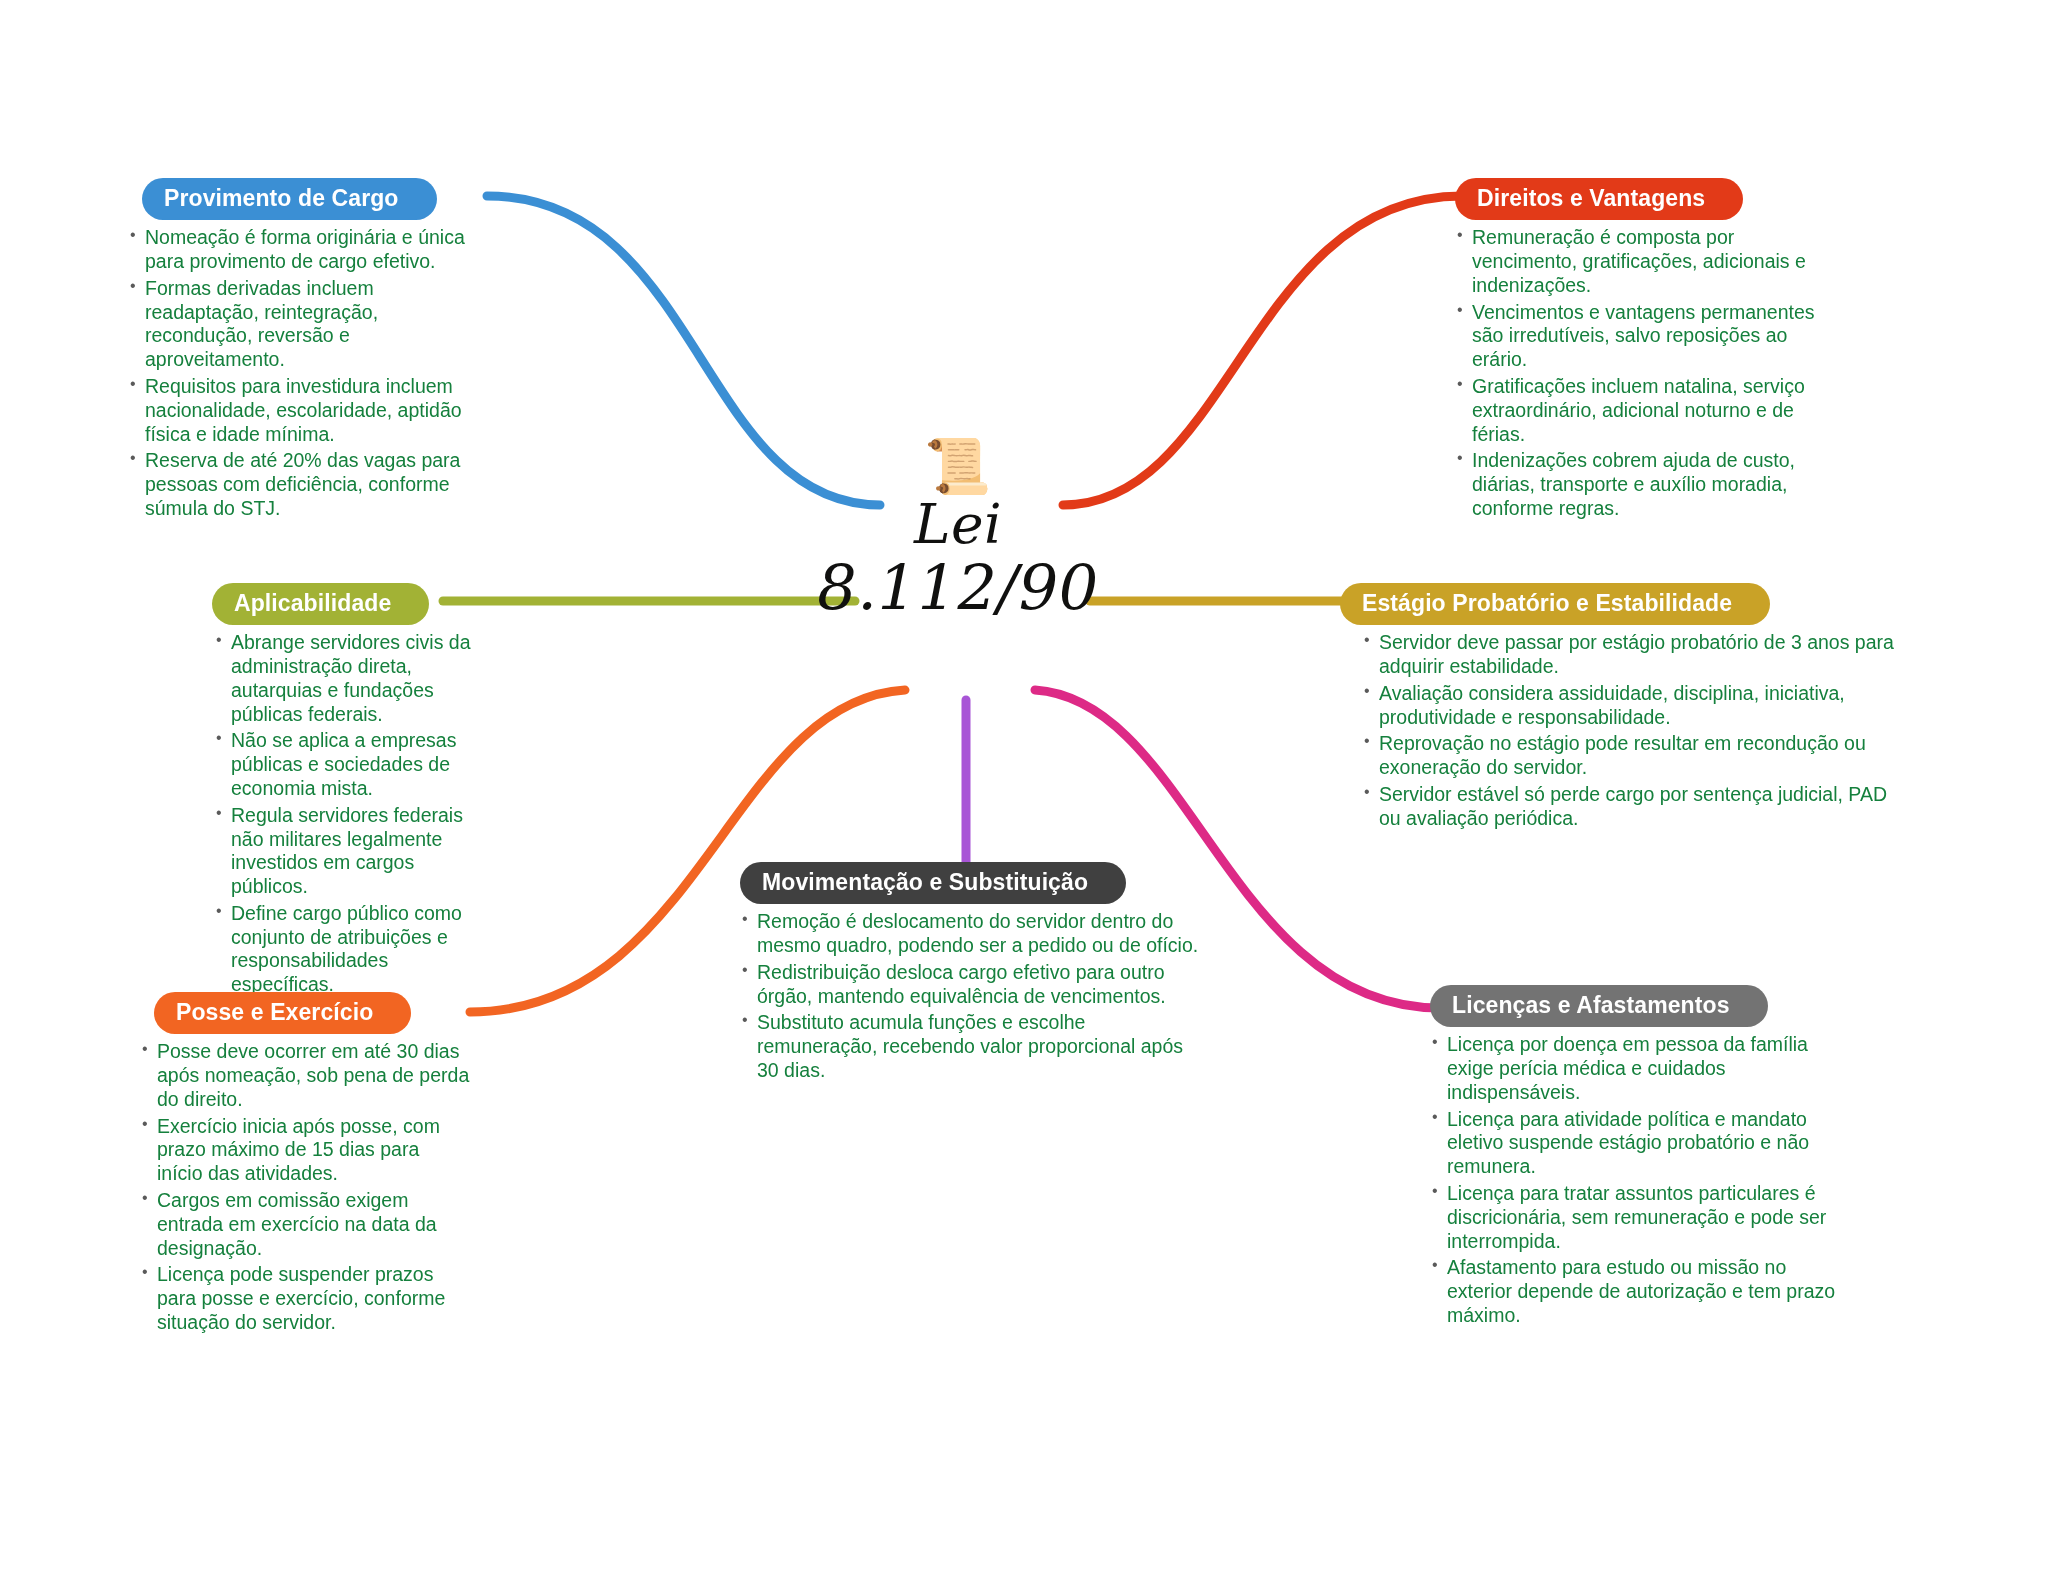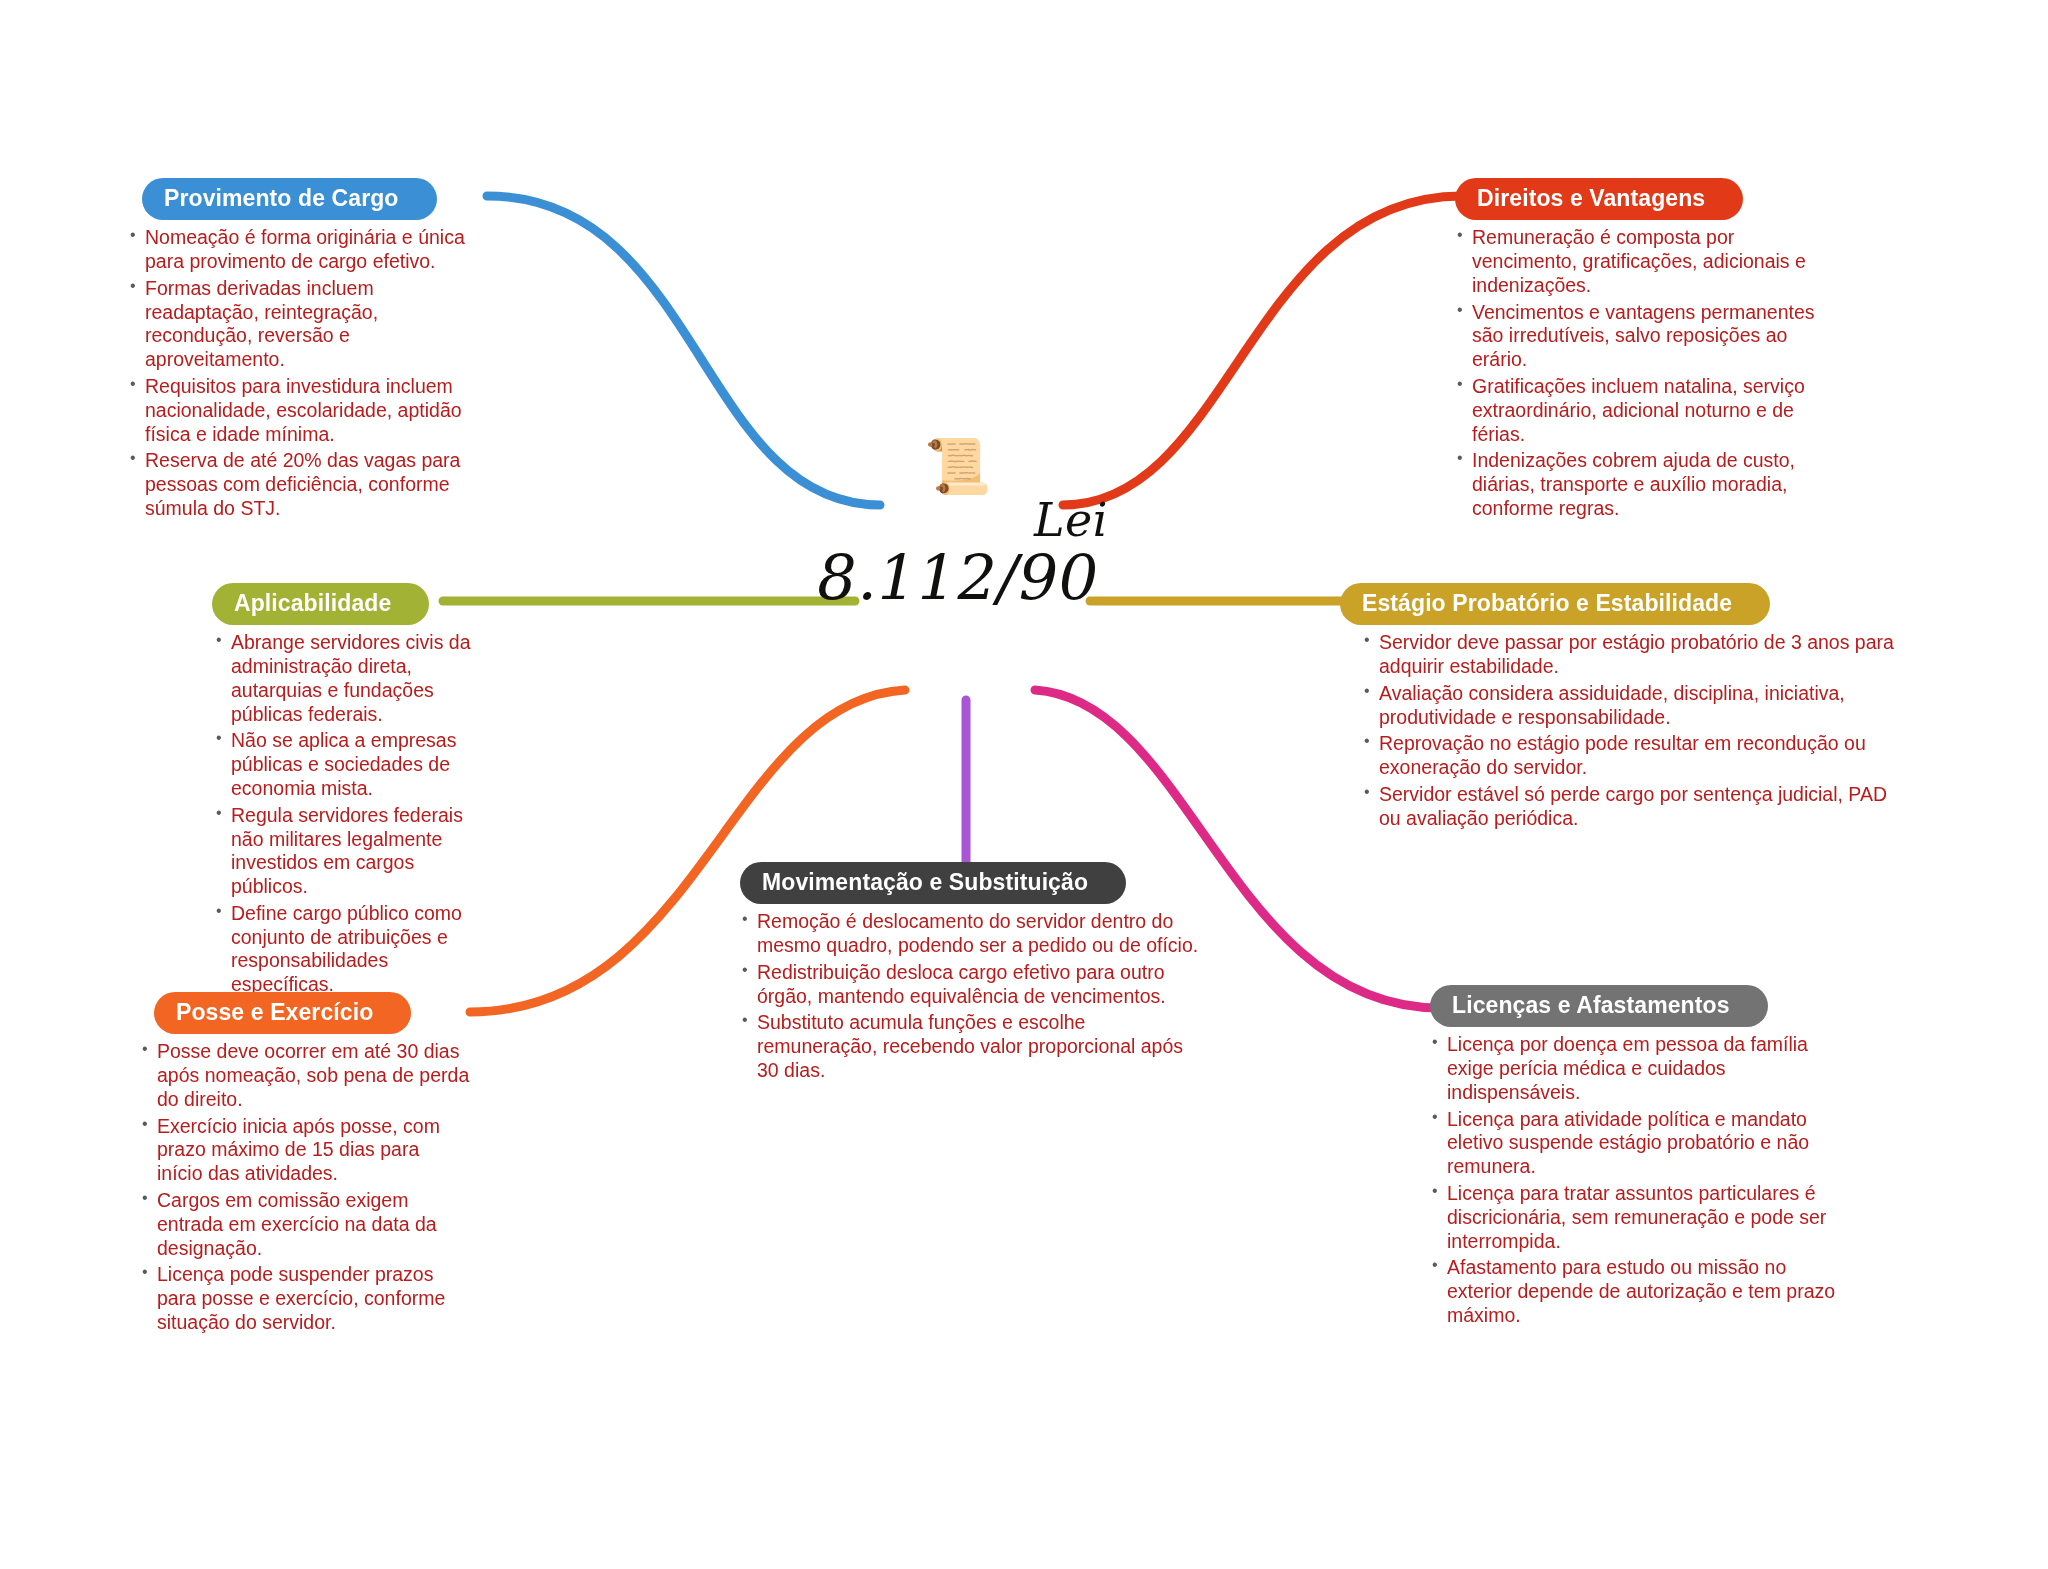--- a/index.html
+++ b/index.html
@@ -44,21 +44,21 @@
     display: block;
     margin-bottom: 2px;
   }
   .center-title {
     font-family: "DejaVu Serif", "Liberation Serif", serif;
     font-style: italic;
     font-weight: 400;
     color: #10100f;
     letter-spacing: 0.5px;
   }
-  .center-line1 { font-size: 46px; line-height: 1.05; display:block;text-align:right; }
+  .center-line1 { font-size: 55px; line-height: 1.05; display:block; }
   .center-line2 { font-size: 62px; line-height: 1.1; display:block; }
 
   
   .branch {
     position: absolute;
     z-index: 4;
   }
   .branch-header {
     display: inline-block;
     border-radius: 999px;
@@ -72,21 +72,21 @@
   }
   .branch-list {
     list-style: none;
     margin: 6px 0 0 0;
     padding: 0;
   }
   .branch-list li {
     position: relative;
     padding-left: 17px;
     margin-bottom: 3px;
-    color: #b91c1c;
+    color: #15803d;
     font-size: 19.5px;
     line-height: 1.22;
   }
   .branch-list li::before {
     content: "\2022";
     position: absolute;
     left: 2px;
     top: -1px;
     font-size: 16px;
     color: #5a5a5a;

